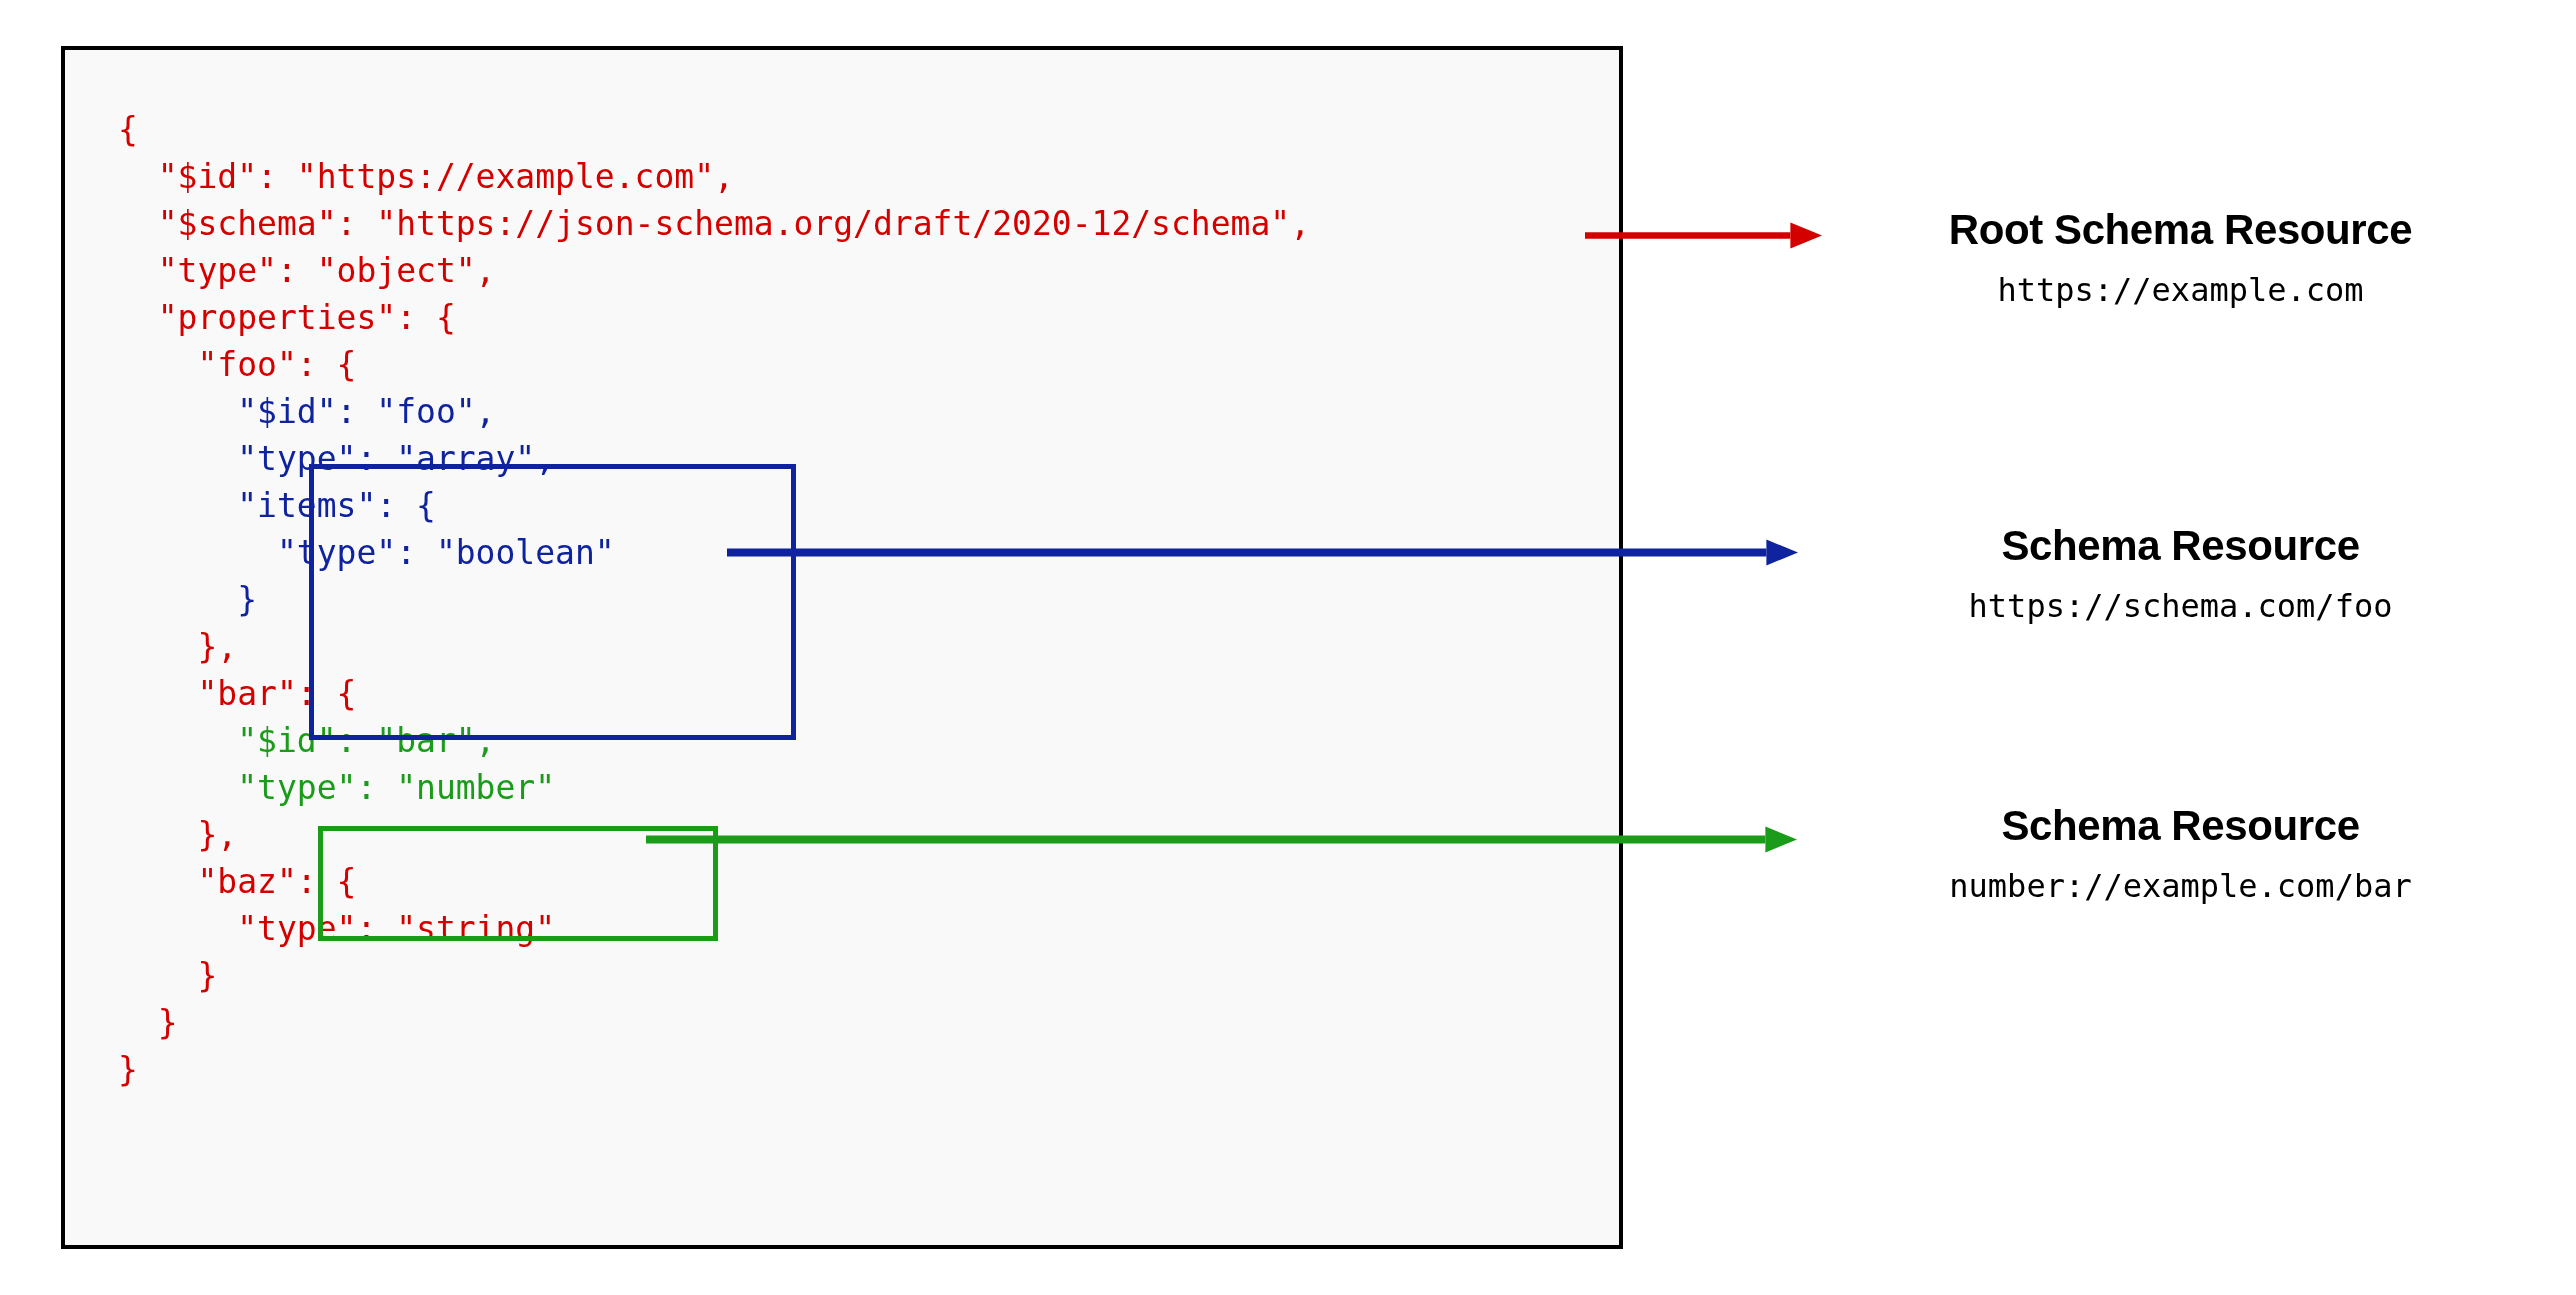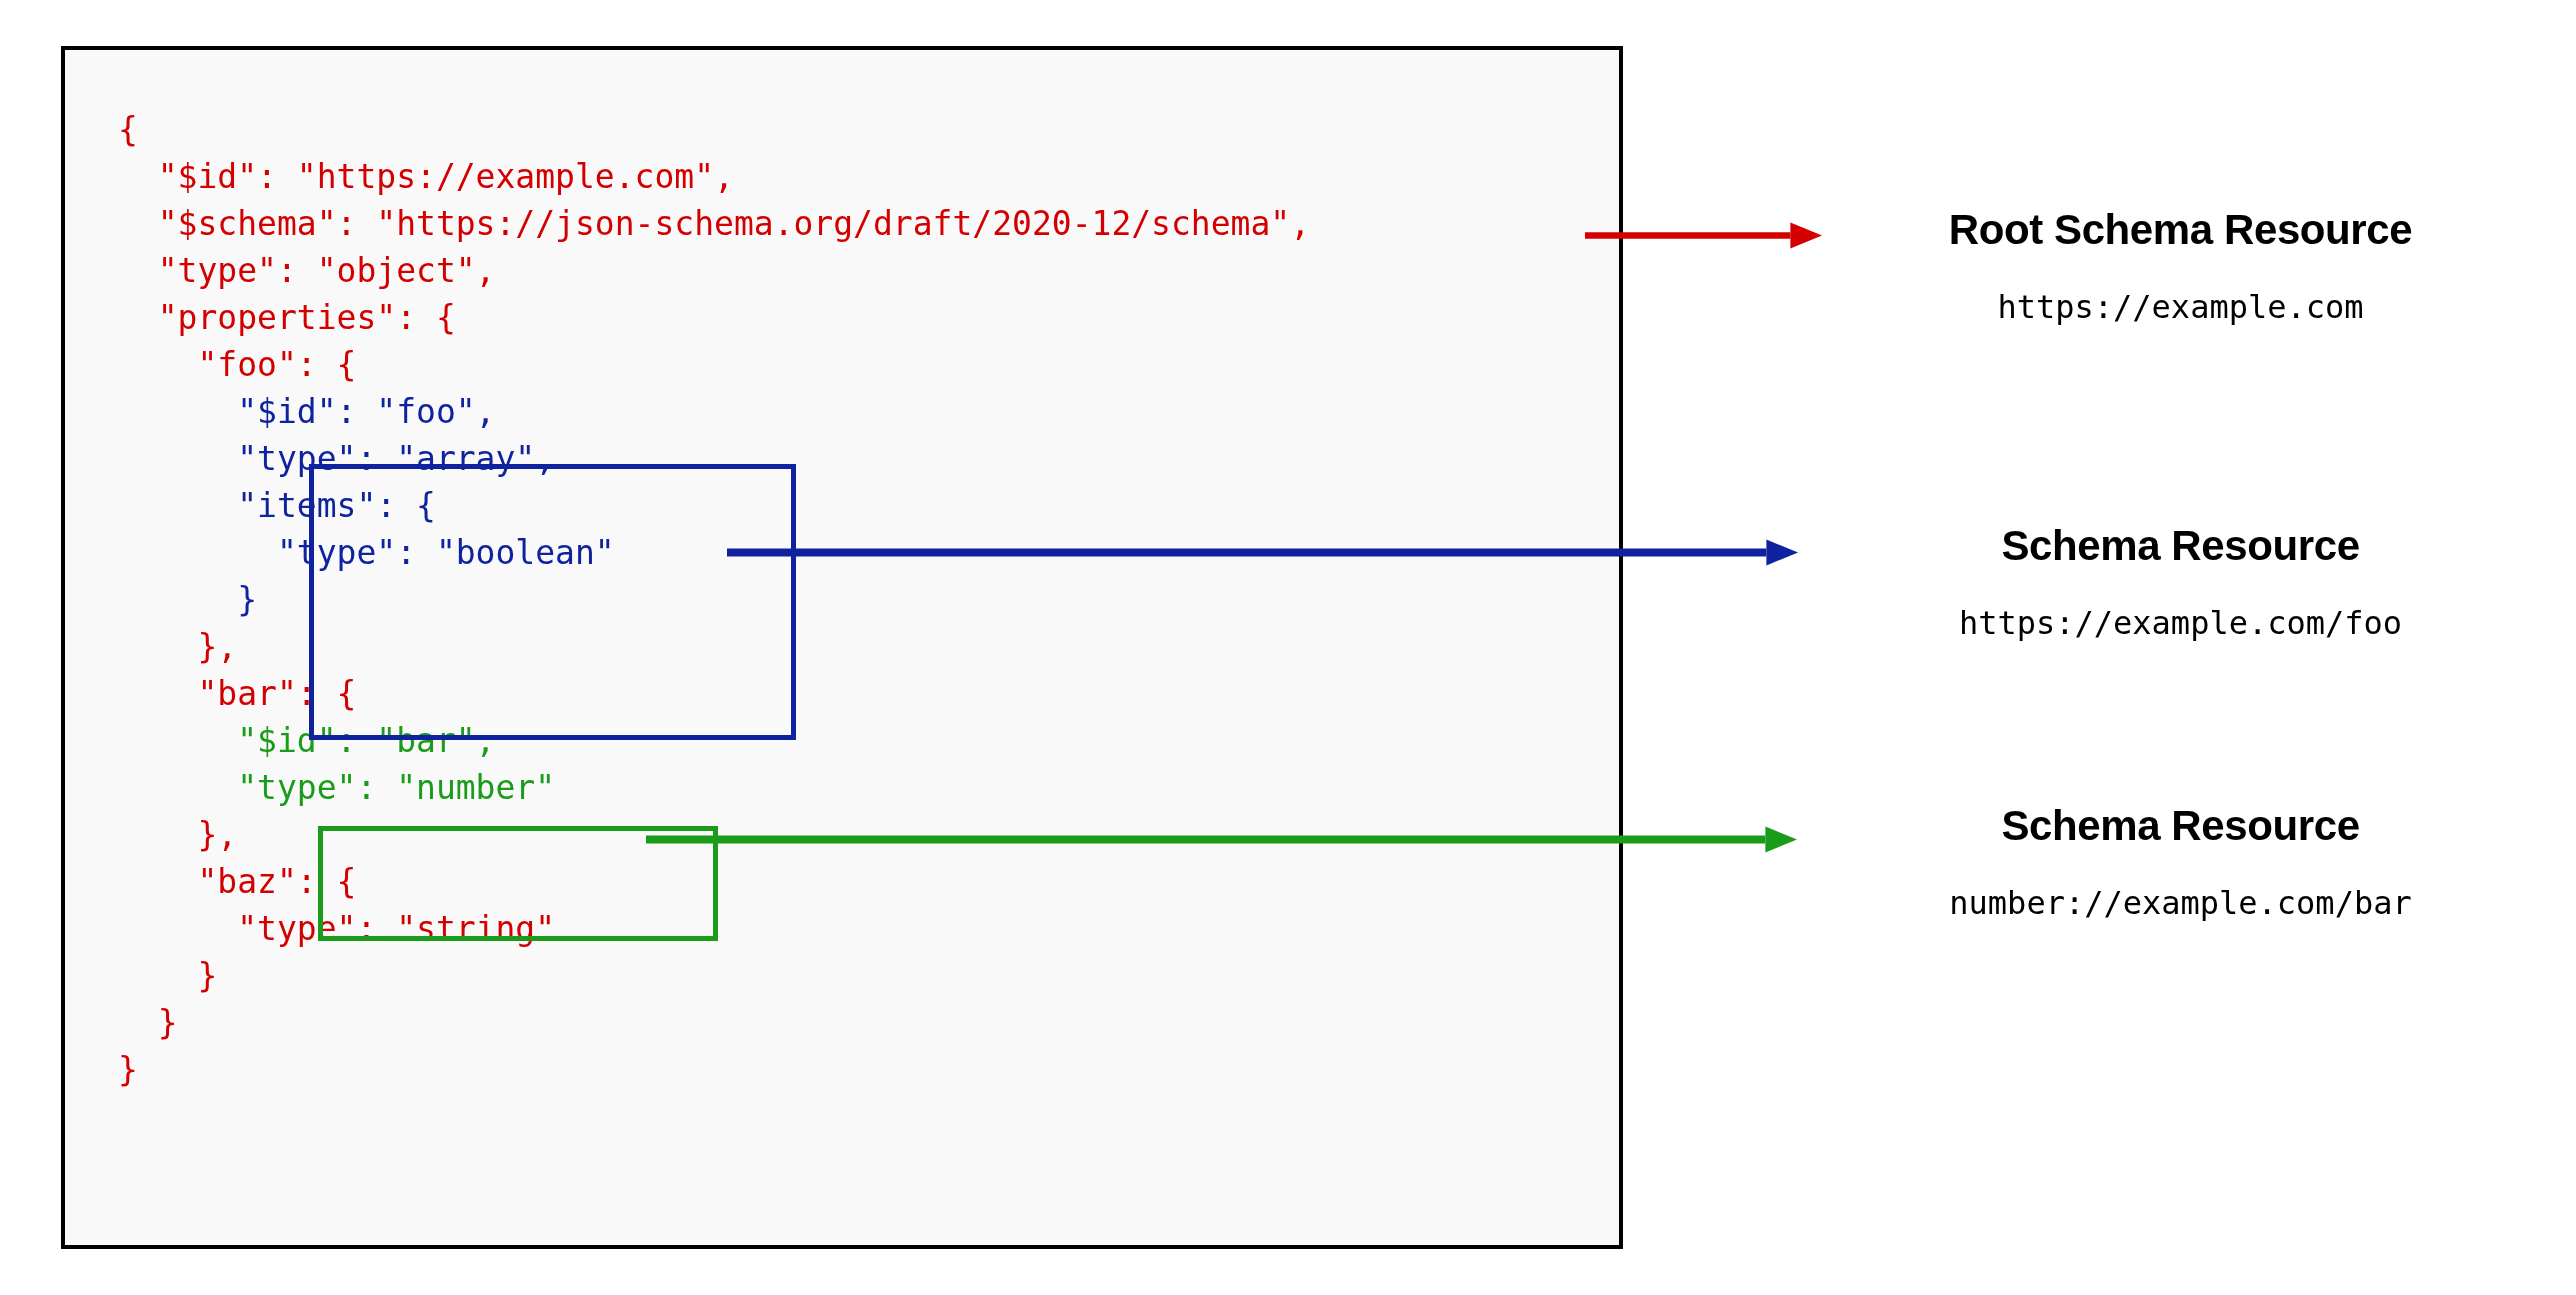--- a/index.html
+++ b/index.html
@@ -96,21 +96,21 @@
   .ann-title {
     font-family: "Liberation Sans", sans-serif;
     font-size: 42px;
     font-weight: bold;
     color: #000000;
     letter-spacing: -0.4px;
     white-space: nowrap;
     line-height: 1.15;
   }
   .ann-url {
-    margin-top: 34px;
+    margin-top: 17px;
     font-family: "DejaVu Sans Mono", "Liberation Mono", monospace;
     font-size: 32px;
     color: #000000;
     white-space: nowrap;
     line-height: 1.2;
   }
 </style>
 </head>
 <body>
 
@@ -138,21 +138,21 @@
     <polygon points="1558,2 1602,20 1558,38" fill="#1a9c1a"></polygon>
   </svg>
 
   <div class="annotation" id="ann-root">
     <div class="ann-title">Root Schema Resource</div>
     <div class="ann-url">https://example.com</div>
   </div>
 
   <div class="annotation" id="ann-foo">
     <div class="ann-title">Schema Resource</div>
-    <div class="ann-url">https://example.com/foo</div>
+    <div class="ann-url">https://schema.com/foo</div>
   </div>
 
   <div class="annotation" id="ann-bar">
     <div class="ann-title">Schema Resource</div>
     <div class="ann-url">number://example.com/bar</div>
   </div>
 
 </div>
 
 

